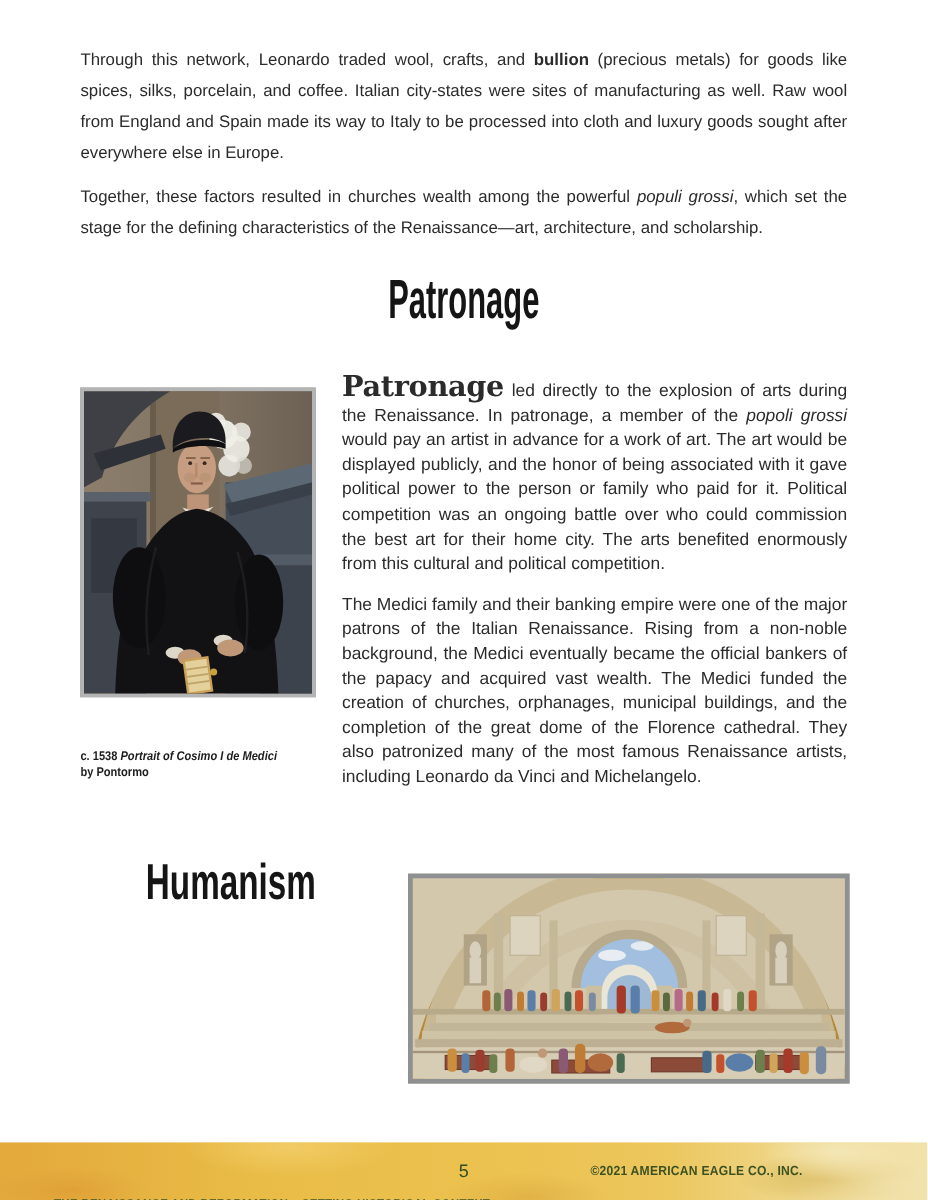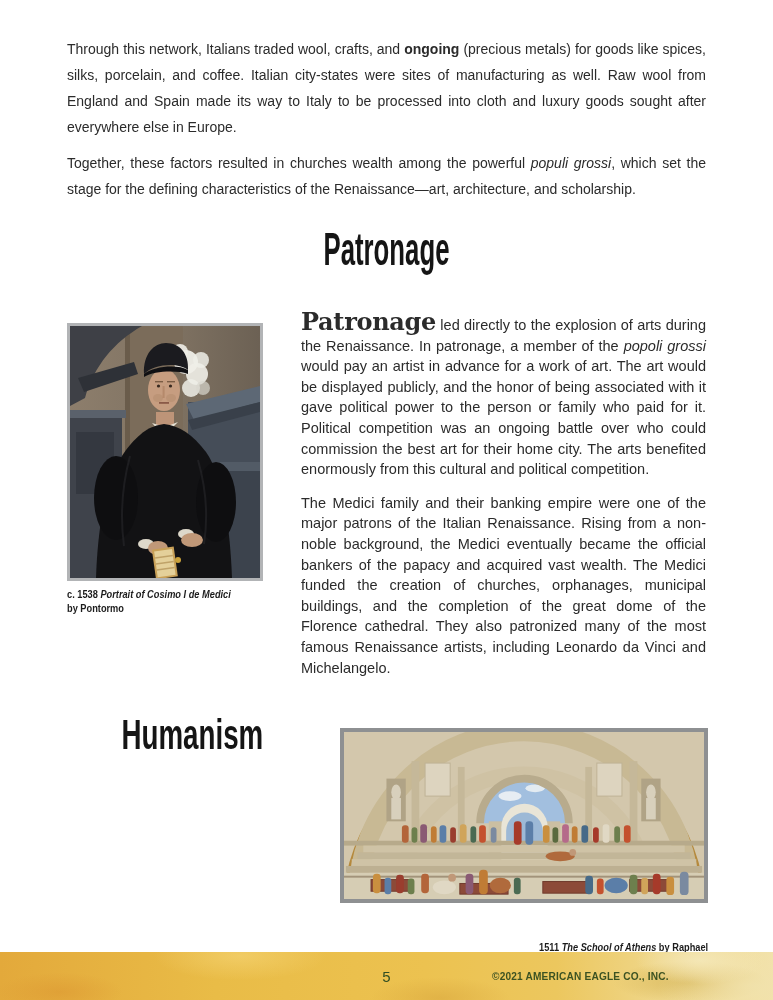--- a/index.html
+++ b/index.html
@@ -20,23 +20,23 @@
   #patronage-heading{left:0;top:224px;width:773px;font-size:46px;line-height:50px;}
   #patronage-heading .squeeze{transform:scaleX(0.56);}
   #humanism-heading{left:67px;top:711px;width:250px;font-size:42px;line-height:48px;}
   #humanism-heading .squeeze{transform:scaleX(0.66);}
   
   .portrait-wrap{
     position:absolute;left:67px;top:323px;width:190px;height:252px;
     border:3px solid #b2b4b6;background:#84766a;
   }
   .patronage-col{position:absolute;left:285px;top:312px;width:421px;}
-  .patronage-col p{margin:0 0 13px 16px;font-size:14.5px;line-height:20.6px;text-align:justify;}
-  
-  .caption{position:absolute;font-weight:700;font-size:10.5px;line-height:13.5px;color:#1c1c1c;}
+  .patronage-col p{margin:0 0 13px 0;font-size:14.5px;line-height:20.6px;text-align:justify;}
+  
+  .caption{position:absolute;font-weight:700;font-size:10.5px;line-height:13.5px;color:#1c1c1c;margin-top:36px;}
   .caption .squeeze{display:inline-block;transform:scaleX(0.88);}
   #portrait-caption{left:67px;top:588px;width:210px;}
   #portrait-caption .squeeze{transform-origin:left top;}
   #school-caption{left:408px;top:941px;width:300px;text-align:right;}
   #school-caption .squeeze{transform-origin:right top;}
   
   .humanism-col{position:absolute;left:67px;top:791px;width:252px;}
   .humanism-col p{margin:0;font-size:14.5px;line-height:22.5px;text-align:justify;text-align-last:justify;}
   .school-wrap{
     position:absolute;left:340px;top:728px;width:360px;height:167px;
@@ -75,21 +75,21 @@
     font-weight:700;font-size:11px;letter-spacing:.2px;color:#3c5222;white-space:nowrap;
   }
   .footer-right .squeeze{display:inline-block;transform:scaleX(.92);transform-origin:left center;}
 </style>
 </head>
 <body>
 
 <div class="page">
 
   <div class="intro">
-    <p><span>Through this network, Italians traded wool, crafts, and </span><span class="seg-b">ongoing</span><span> (precious metals) for goods like spices, silks, porcelain, and coffee. Italian city-states were sites of manufacturing as well. Raw wool from England and Spain made its way to Italy to be processed into cloth and luxury goods sought after everywhere else in Europe.</span></p>
+    <p><span>Through this network, Leonardo traded wool, crafts, and </span><span class="seg-b">bullion</span><span> (precious metals) for goods like spices, silks, porcelain, and coffee. Italian city-states were sites of manufacturing as well. Raw wool from England and Spain made its way to Italy to be processed into cloth and luxury goods sought after everywhere else in Europe.</span></p>
     <p><span>Together, these factors resulted in churches wealth among the powerful </span><span class="seg-i">populi grossi</span><span>, which set the stage for the defining characteristics of the Renaissance—art, architecture, and scholarship.</span></p>
   </div>
 
   <div class="big-heading" id="patronage-heading">
     <span class="squeeze">Patronage</span>
   </div>
 
   <div class="portrait-wrap">
     <svg class="art-svg" viewBox="0 0 190 252" preserveAspectRatio="none">
       <defs>

